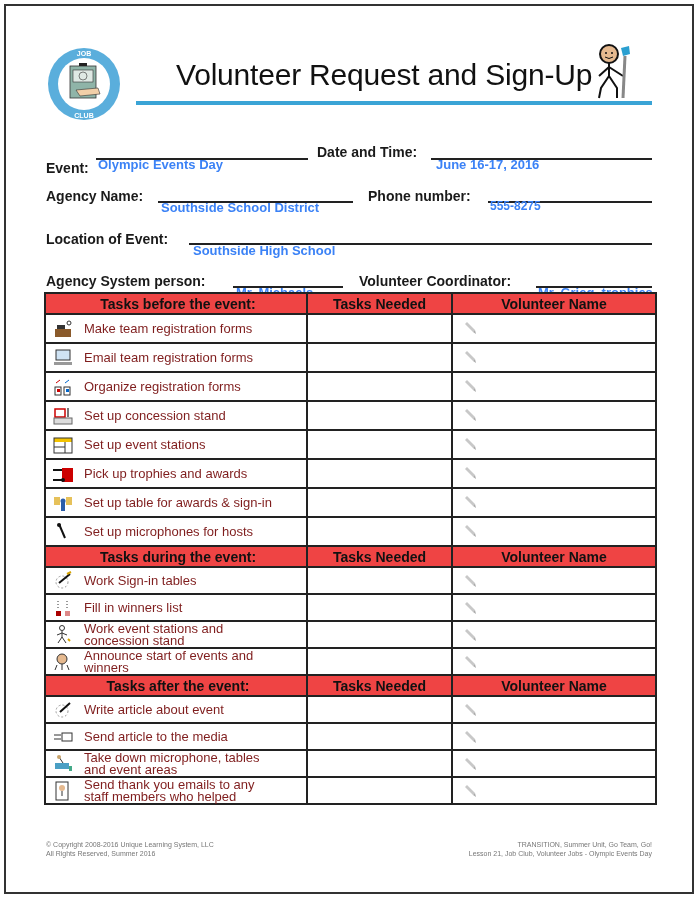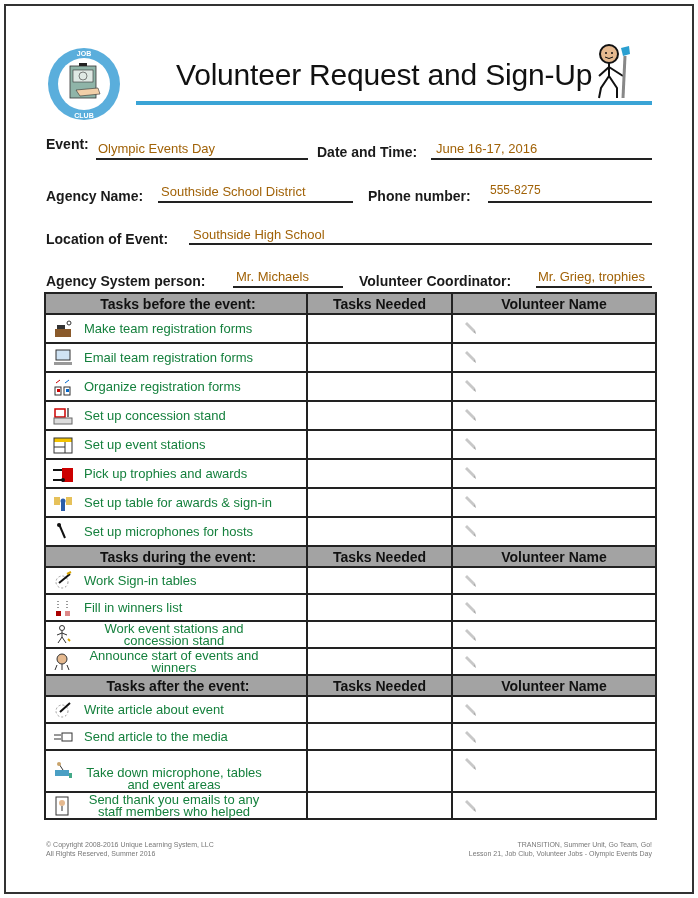--- a/index.html
+++ b/index.html
@@ -5,27 +5,27 @@
   html,body{margin:0;padding:0;background:#fff;}
   body{width:698px;height:898px;position:relative;font-family:"Liberation Sans",sans-serif;color:#111;overflow:hidden;}
   .frame{position:absolute;left:4px;top:4px;width:686px;height:886px;border:2px solid #333;box-sizing:content-box;}
   .logo{position:absolute;left:46px;top:46px;width:76px;height:76px;}
   .title{position:absolute;left:136px;top:58px;font-size:30px;letter-spacing:-0.2px;color:#111;white-space:nowrap;margin-left:40px;}
   .title-rule{position:absolute;left:136px;top:101px;width:516px;height:4px;background:#3aa4d6;}
   .mascot{position:absolute;left:595px;top:42px;width:50px;height:58px;}
 
   .field{position:absolute;font-weight:bold;font-size:14px;color:#1a1a1a;white-space:nowrap;}
   .line{position:absolute;border-bottom:2px solid #222;height:16px;}
-  .val{position:absolute;color:#a16207;font-weight:normal;font-size:13px;white-space:nowrap;}
+  .val{position:absolute;color:#3b82f6;font-weight:bold;font-size:13px;white-space:nowrap;margin-top:16px;}
 
   table.tasks{position:absolute;left:44px;top:292px;width:611px;border-collapse:collapse;table-layout:fixed;}
   table.tasks td, table.tasks th{border:2px solid #222;padding:0;}
-  th.hd{background:#a3a3a3;font-size:14px;font-weight:bold;height:19px;text-align:center;color:#111;}
+  th.hd{background:#ef4444;font-size:14px;font-weight:bold;height:19px;text-align:center;color:#111;}
   th.hd.first{padding-left:4px;}
-  td.task{height:25px;font-size:13px;color:#15803d;text-align:center;}
+  td.task{height:25px;font-size:13px;color:#7f1d1d;}
   td.task.tall{height:27px;}
   .taskwrap{display:flex;align-items:center;}
   .ticon{width:22px;height:20px;margin:0 10px 0 6px;flex:none;display:flex;align-items:center;justify-content:center;}
   .ttext{line-height:12px;}
   td.needed{}
   td.vol{position:relative;}
   .pencil{position:absolute;left:10px;top:6px;width:14px;height:14px;}
   .foot{position:absolute;font-size:7px;color:#777;line-height:9px;}
 </style>
 </head>
@@ -53,21 +53,21 @@
 <svg class="mascot" viewBox="0 0 50 58">
   <circle cx="14" cy="12" r="9" fill="#e5b98f" stroke="#111" stroke-width="2"></circle>
   <circle cx="11" cy="11" r="1" fill="#111"></circle>
     <circle cx="17" cy="11" r="1" fill="#111"></circle>
   <path d="M10 15 Q14 18 18 15" fill="none" stroke="#111" stroke-width="1"></path>
   <path d="M14 21 L14 34 M14 34 L6 46 L4 56 M14 34 L22 46 L22 56 M14 25 L4 34 M14 25 L28 34" stroke="#111" stroke-width="2" fill="none"></path>
   <line x1="30" y1="14" x2="28" y2="56" stroke="#888" stroke-width="3"></line>
   <path d="M26 6 L34 4 L35 12 L28 14 Z" fill="#2a9fd0"></path>
 </svg>
 
-<div class="field" style="left:46px;top:136px;">Event:</div>
+<div class="field" style="left:46px;top:160px;">Event:</div>
 <div class="line" style="left:96px;top:142px;width:212px;"></div>
 <div class="val" style="left:98px;top:141px;">Olympic Events Day</div>
 
 <div class="field" style="left:317px;top:144px;text-align:right;">Date and Time:</div>
 <div class="line" style="left:431px;top:142px;width:221px;"></div>
 <div class="val" style="left:436px;top:141px;">June 16-17, 2016</div>
 
 <div class="field" style="left:46px;top:188px;">Agency Name:</div>
 <div class="line" style="left:158px;top:185px;width:195px;"></div>
 <div class="val" style="left:161px;top:184px;">Southside School District</div>
@@ -407,21 +407,21 @@
         <td class="task">
           <div class="taskwrap">
             <span class="ticon">
               <svg width="20" height="20" viewBox="0 0 20 20">
                 <rect x="2" y="9" width="14" height="6" fill="#4a9fc4"></rect>
                 <path d="M6 3 L10 9" stroke="#333"></path>
                 <circle cx="6" cy="3" r="2" fill="#c9a36b"></circle>
                 <rect x="16" y="12" width="3" height="5" fill="#4a8"></rect>
               </svg>
             </span>
-            <span class="ttext" style="max-width:180px;margin-top:16px;">Take down microphone, tables and event areas</span>
+            <span class="ttext" style="max-width:180px;">Take down microphone, tables and event areas</span>
           </div>
         </td>
         <td class="needed"></td>
         <td class="vol">
           <svg class="pencil" viewBox="0 0 14 14">
             <path d="M2 3 L4 1 L12 9 L10 11 Z" fill="#c8c8c8"></path>
             <path d="M10 11 L12 9 L13 13 Z" fill="#aaa"></path>
           </svg>
         </td>
       </tr>

